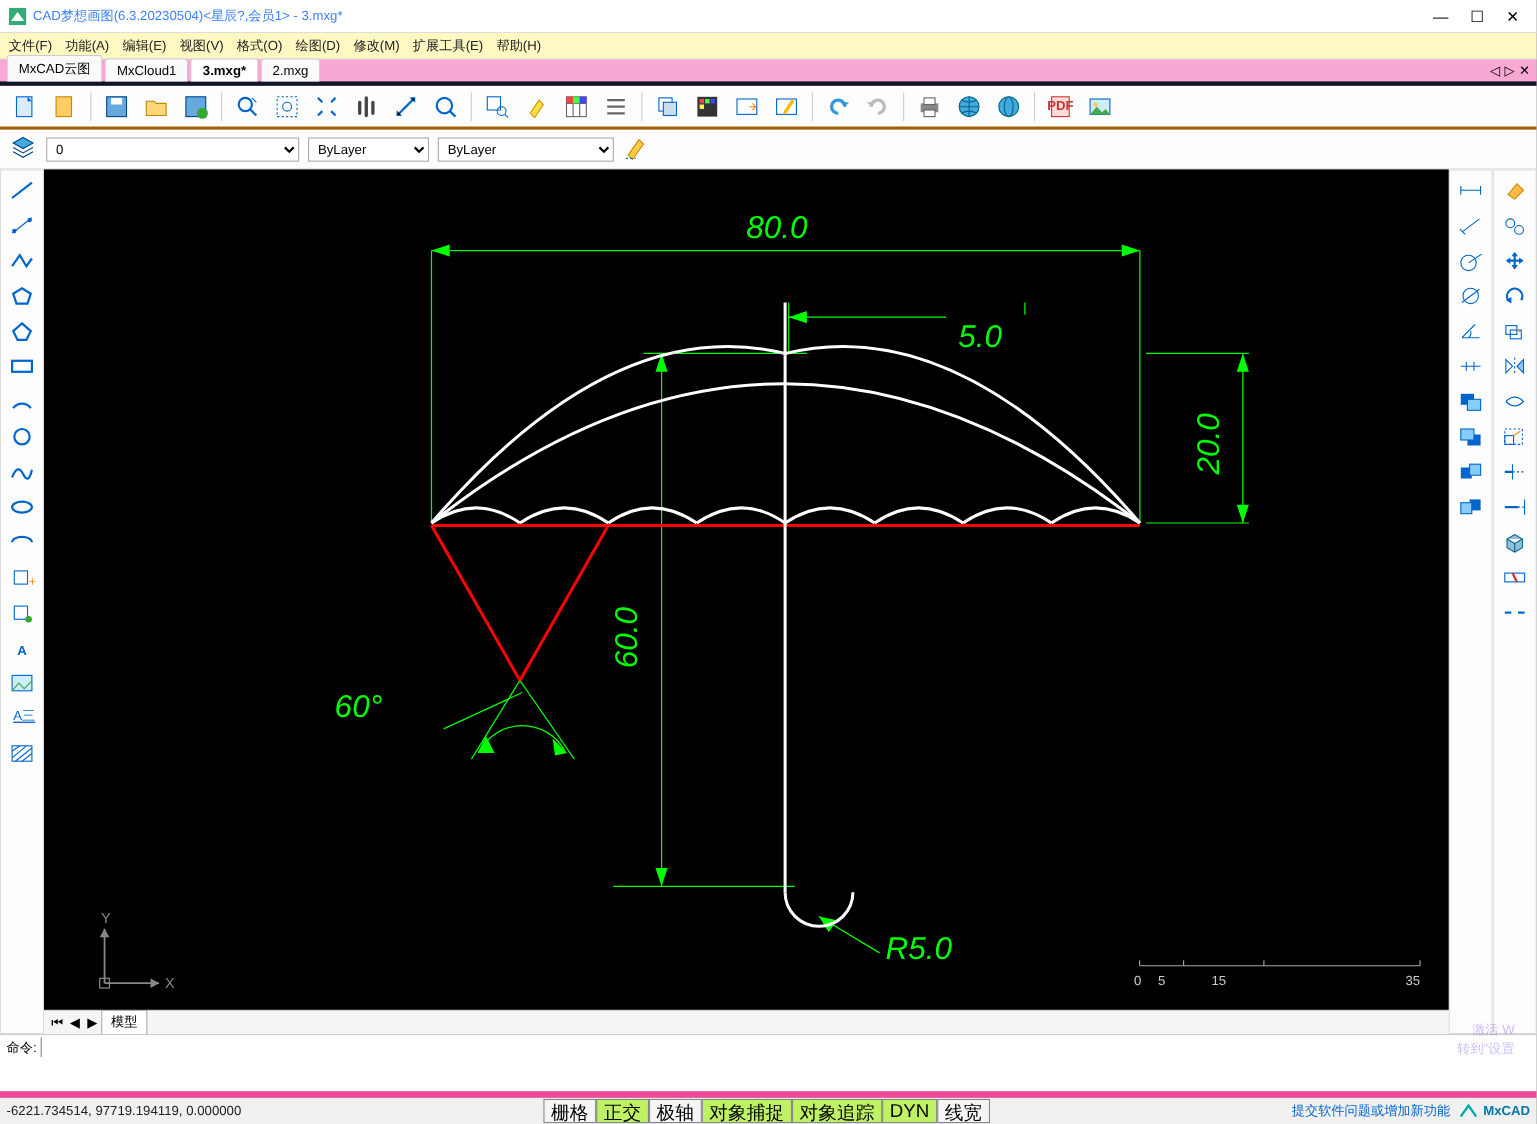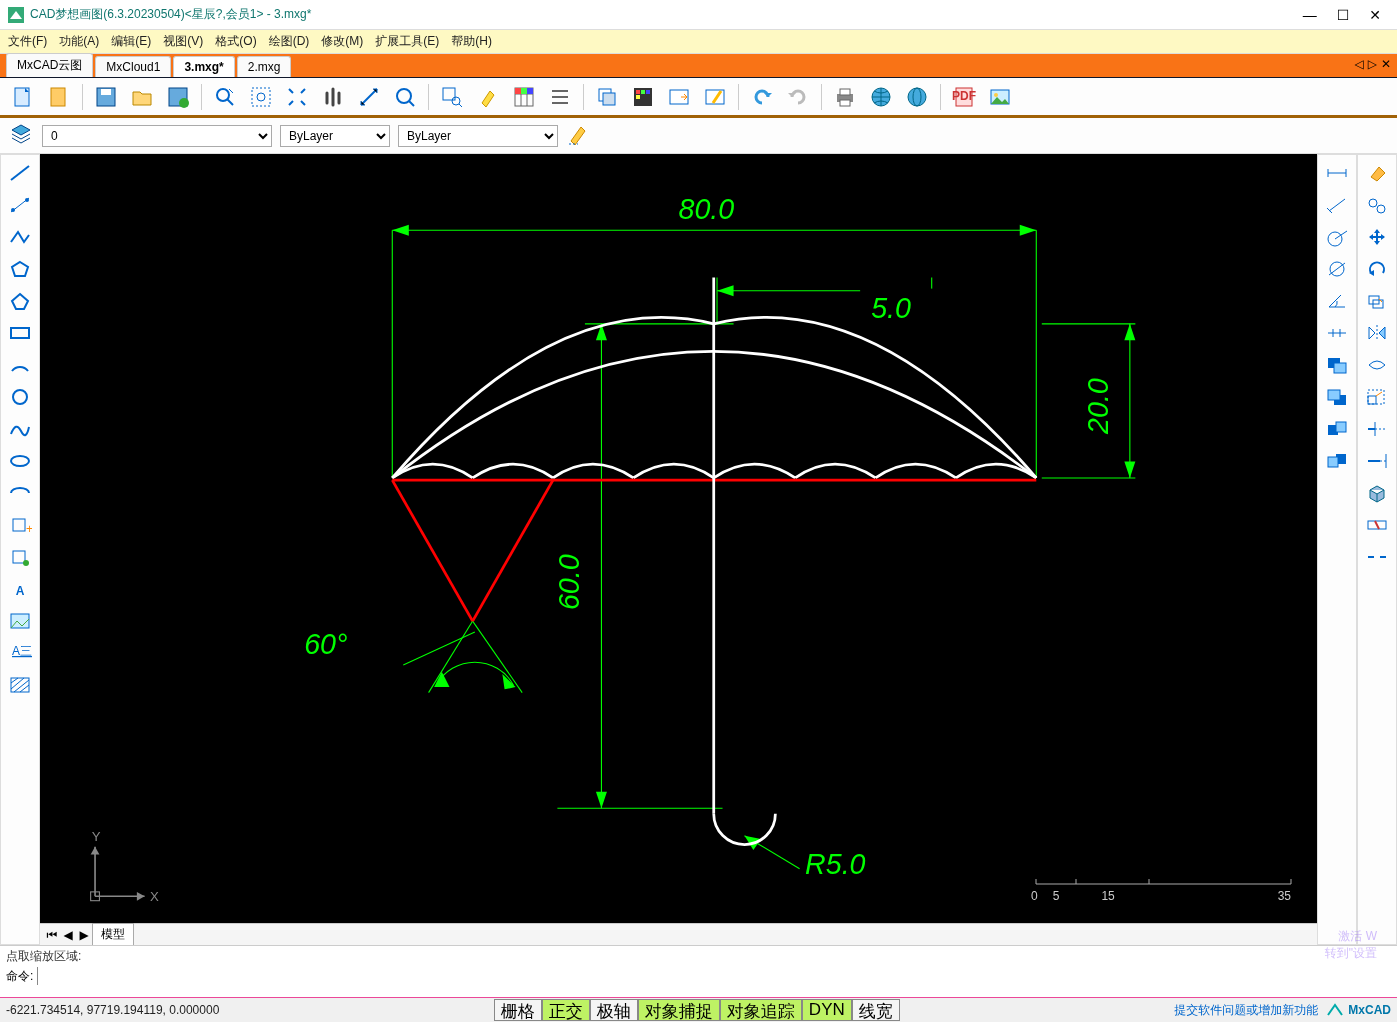--- a/index.html
+++ b/index.html
@@ -1,24 +1,24 @@
 <!DOCTYPE html>
 <html><head>
 <meta charset="utf-8">
 <style>
 * { margin:0; padding:0; box-sizing:border-box; font-family:'Microsoft YaHei',Arial,sans-serif; font-size:12px; }
 body { background:#f0f0f0; width:1397px; height:1022px; overflow:hidden; display:flex; flex-direction:column; }
 .titlebar { height:30px; background:#fff; display:flex; align-items:center; padding:0 8px; border-bottom:1px solid #ddd; }
 .titlebar .logo { width:16px; height:16px; margin-right:6px; }
-.titlebar .title { flex:1; color:#0f766e; }
+.titlebar .title { flex:1; color:#3b82f6; }
 .titlebar .winbtns { display:flex; gap:20px; padding-right:8px; }
 .titlebar .winbtns span { cursor:pointer; font-size:14px; }
 .menubar { height:24px; background:#fef9c3; display:flex; align-items:center; padding:0 8px; gap:12px; border-bottom:1px solid #ddd; }
 .menubar span { cursor:pointer; color:#222; }
-.tabbar { height:24px; background:#f97316; display:flex; align-items:flex-end; padding:0 6px; border-bottom:1px solid #0f172a; position:relative; }
+.tabbar { height:24px; background:#f9a8d4; display:flex; align-items:flex-end; padding:0 6px; border-bottom:4px solid #0f172a; position:relative; }
 .tabbar .tab { padding:3px 10px; border:1px solid #ccc; border-bottom:none; background:#fafafa; margin-right:2px; border-top-left-radius:3px; border-top-right-radius:3px; cursor:pointer; }
 .tabbar .tab.active { background:#fff; font-weight:bold; }
 .tabbar .rbtns { position:absolute; right:6px; top:3px; display:flex; gap:4px; }
 .toolbar1 { height:40px; background:#fdfdfd; display:flex; align-items:center; padding:0 8px; gap:6px; border-bottom:3px solid #a16207; }
 .toolbar1 .tbtn { width:30px; height:30px; display:flex; align-items:center; justify-content:center; cursor:pointer; border-radius:3px; }
 .toolbar1 .sep { width:1px; height:26px; background:#ccc; margin:0 2px; }
 .toolbar2 { height:36px; background:#fdfdfd; display:flex; align-items:center; padding:0 8px; gap:8px; border-bottom:1px solid #ddd; }
 .toolbar2 select { height:22px; border:1px solid #aaa; background:#fff; padding:0 4px; }
 .toolbar2 .layersel { width:230px; }
 .toolbar2 .colorsel { width:110px; }
@@ -33,21 +33,21 @@
 .canvas { flex:1; background:#000; position:relative; overflow:hidden; }
 .canvas svg { width:100%; height:100%; }
 .scalebar { position:absolute; right:16px; bottom:20px; color:#aaa; font-size:11px; }
 .modeltabs { height:22px; background:#f5f5f5; display:flex; align-items:center; padding:0 4px; border-top:1px solid #ccc; }
 .modeltabs .navbtn { width:16px; text-align:center; cursor:pointer; }
 .modeltabs .mtab { padding:2px 8px; border:1px solid #aaa; background:#fff; cursor:pointer; }
 .cmdarea { background:#fff; border-top:1px solid #ccc; padding:2px 6px; height:52px; }
 .cmdarea .prompt { color:#333; margin-bottom:2px; }
 .cmdarea .cmdline { display:flex; align-items:center; }
 .cmdarea input { border:none; outline:none; flex:1; height:18px; border-left:1px solid #888; padding-left:3px;}
-.statusbar { height:23px; background:#f0f0f0; border-top:1px solid #ec4899; display:flex; align-items:center; padding:12px 6px; justify-content:space-between; }
+.statusbar { height:23px; background:#f0f0f0; border-top:6px solid #ec4899; display:flex; align-items:center; padding:12px 6px; justify-content:space-between; }
 .statusbar .coords { color:#222; }
 .statusbar .togglebtns { display:flex; gap:0; }
 .statusbar .togglebtns button { height:22px; padding:0 6px; border:1px solid #888; background:#f5f5f5; cursor:pointer; font-size:17px; }
 .statusbar .togglebtns button.on { background:#bef264; }
 .statusbar .rtext { display:flex; align-items:center; gap:8px; }
 .statusbar .link { color:#0066cc; cursor:pointer; }
 .statusbar .brand { color:#0077aa; font-weight:bold; display:flex; align-items:center; gap:4px; }
 .dimtext { fill:#00ff00; font-family:Arial; font-size:26px; font-style:italic; }
 .dimline { stroke:#00ff00; stroke-width:1; fill:none; }
 .drawline-w { stroke:#fff; stroke-width:2.5; fill:none; }
@@ -624,21 +624,20 @@
     <div class="vbtn">
         <svg width="24" height="20">
           <line x1="3" y1="10" x2="9" y2="10" stroke="#06c" stroke-width="2"></line>
           <line x1="15" y1="10" x2="21" y2="10" stroke="#06c" stroke-width="2"></line>
         </svg>
       </div>
   </div>
 </div>
 
 <div class="cmdarea">
-  <div class="prompt">点取缩放区域:</div>
   <div class="cmdline">
     <span>命令:</span>&nbsp;
     <input type="text" value="" style="">
   </div>
 </div>
 
 <div class="statusbar">
   <span class="coords">-6221.734514,  97719.194119,  0.000000</span>
   <div class="togglebtns">
     <button>栅格</button>

